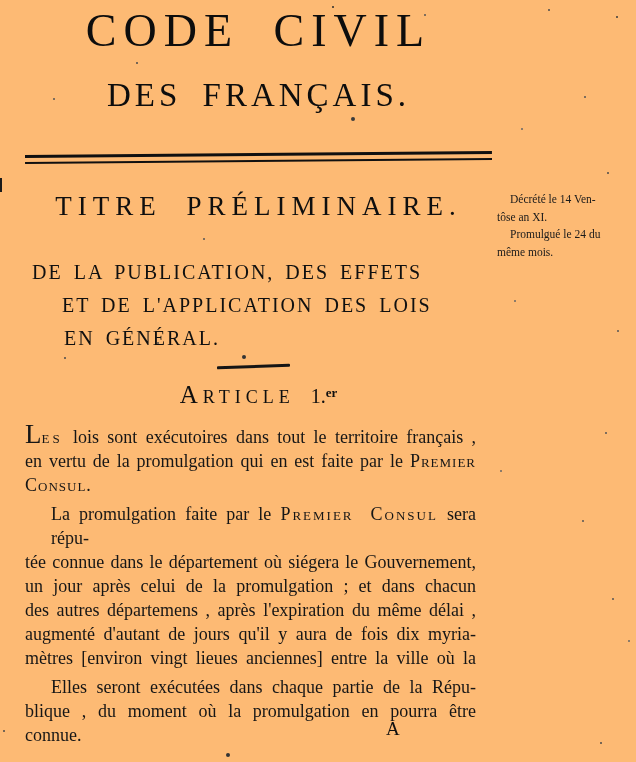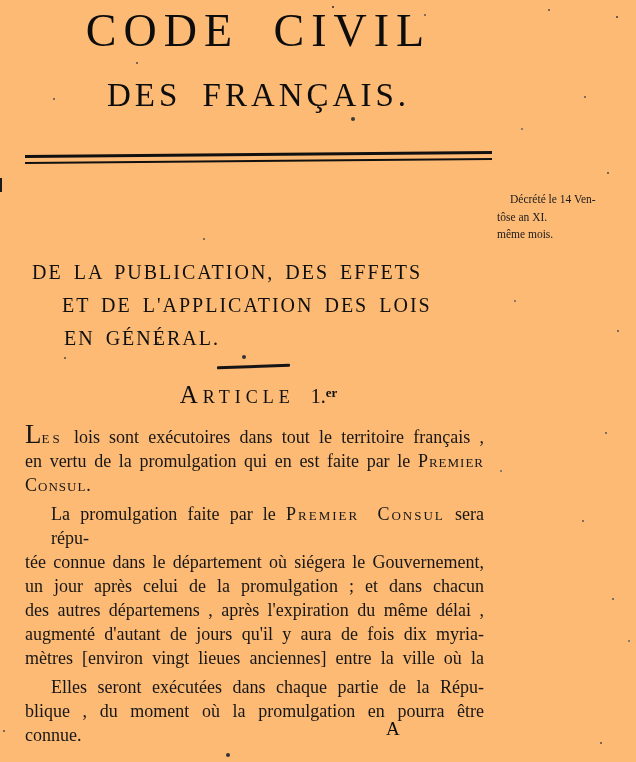--- a/index.html
+++ b/index.html
@@ -72,21 +72,21 @@
     margin-right:16px;
   }
   .art-num{font-size:20px;}
   .art-sup{font-size:13px;vertical-align:6px;letter-spacing:0;font-weight:bold;}
   
   .body-block{
     position:absolute;top:425px;left:25px;width:467px;
     font-size:18px;line-height:24px;
     color:#161616;
   }
-  .para{margin:0 8px 5px 0;}
+  .para{margin:0 16px 5px 0;}
   .jline{text-align:justify;text-align-last:justify;}
   .jline.last{text-align-last:auto;}
   .jline.indent{padding-left:26px;}
   .cap-initial{font-size:27px;line-height:0;}
   .sc{font-variant:small-caps;letter-spacing:1px;line-height:0;}
   .sc-spread{letter-spacing:3px;margin-right:2px;}
   .sc-wide{letter-spacing:2px;word-spacing:6px;}
   
   .signature-mark{
     position:absolute;top:718px;left:386px;
@@ -114,24 +114,26 @@
 </head>
 <body>
 
 <div class="page">
 
   <div class="main-title">CODE CIVIL</div>
   <div class="main-subtitle">DES FRANÇAIS.</div>
 
   <div class="double-rule"></div>
 
+  <div class="section-title">TITRE PRÉLIMINAIRE.</div>
 
   <div class="margin-note">
     <div class="indent">Décrété le 14 Ven-</div>
     <div>tôse an XI.</div>
+    <div class="indent">Promulgué le 24 du</div>
     <div>même mois.</div>
   </div>
 
   <div class="chapter-heading">
     <div class="ch-line1">DE LA PUBLICATION, DES EFFETS</div>
     <div class="ch-line2">ET DE L'APPLICATION DES LOIS</div>
     <div class="ch-line3">EN GÉNÉRAL.</div>
   </div>
 
   <div class="article-rule"></div>

